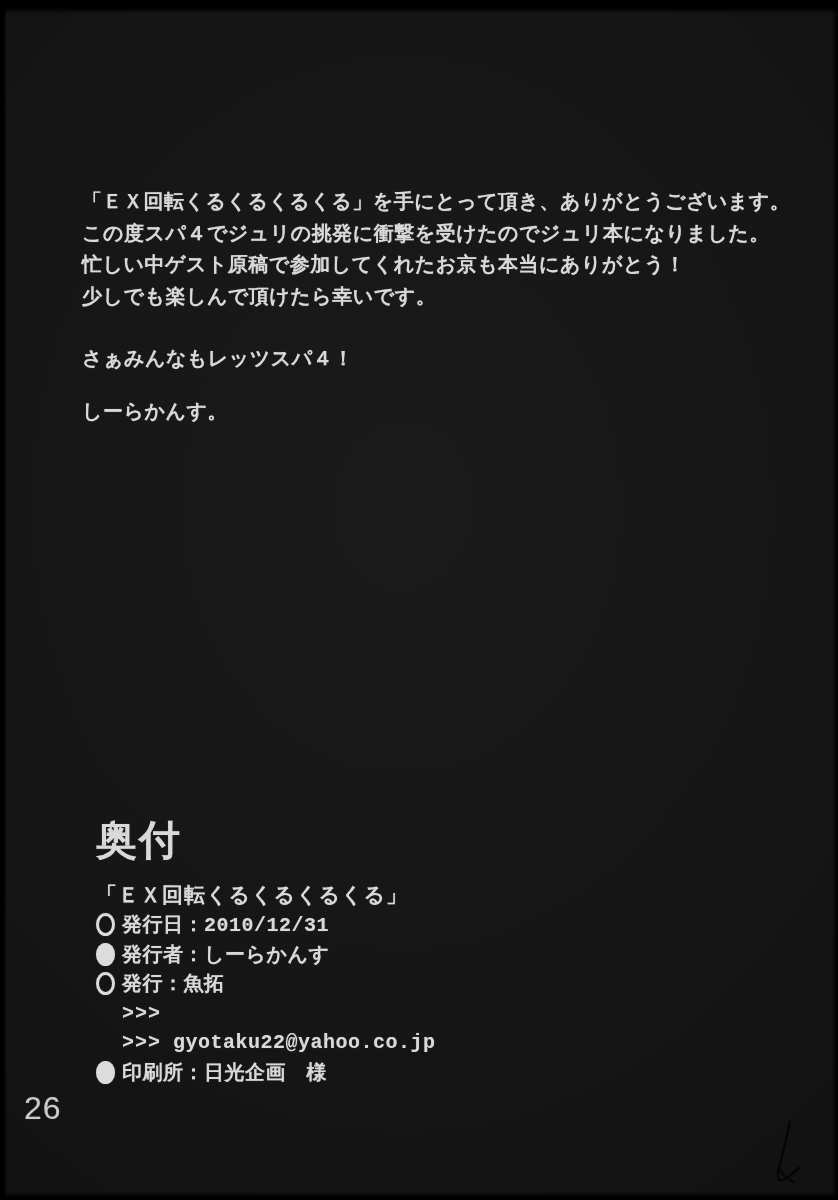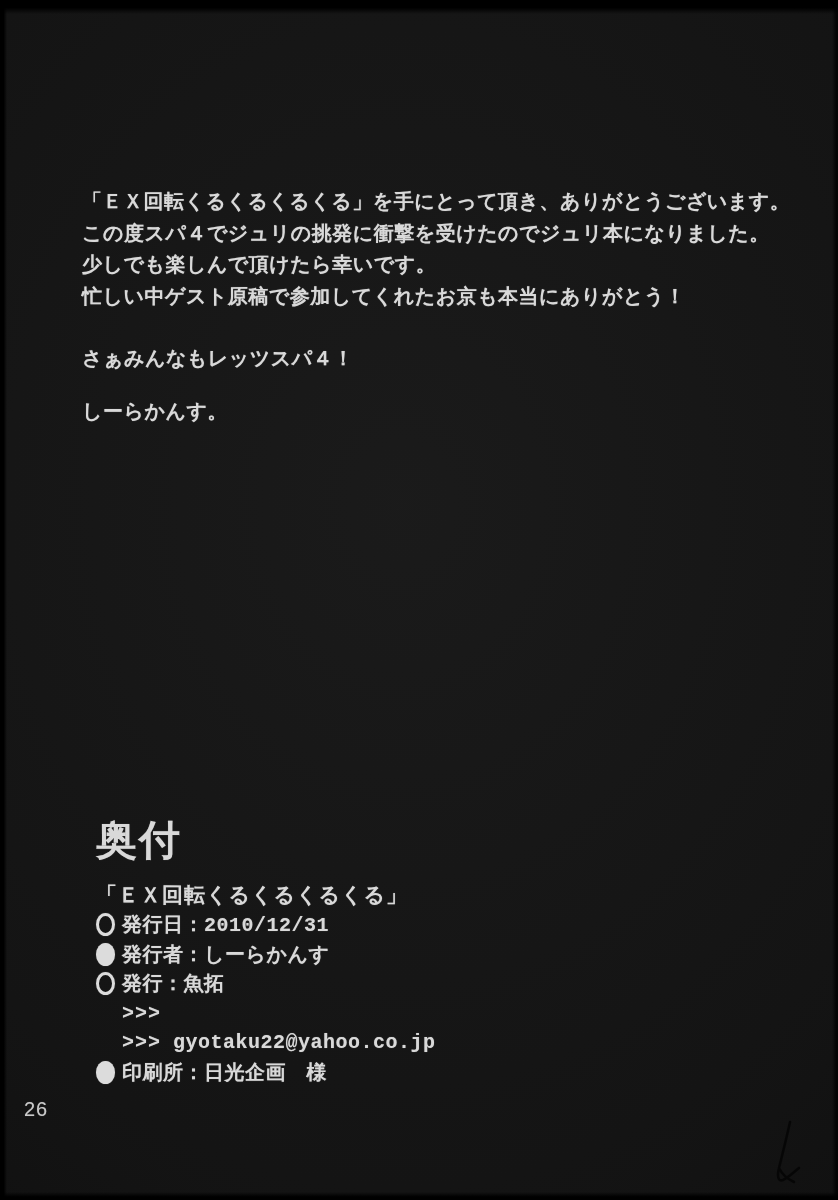--- a/index.html
+++ b/index.html
@@ -97,26 +97,25 @@
   .bullet[data-bullet="outline"] { border: 3px solid #dcdcdc; box-shadow: 0 0 1px rgba(230,230,230,0.4); }
   .bullet[data-bullet="filled"]  { background: #dcdcdc; box-shadow: 0 0 1px rgba(230,230,230,0.4); }
   .link-row { padding-left: 26px; }
   .link-prefix { margin-right: 12px; letter-spacing: 1px; }
 
   
   #page-number {
     position: absolute;
     left: 24px;
     top: 1090px;
-    font-size: 20px;
+    font-size: 32px;
     font-weight: normal;
     color: #c9c9c9;
     text-shadow: 0 0 1px rgba(220,220,220,0.4);
     letter-spacing: 1px;
-    margin-top: 8px;
   }
 
   
   #pencil-mark {
     position: absolute;
     right: 26px;
     bottom: 6px;
     opacity: 0.75;
   }
 </style>
@@ -126,22 +125,22 @@
 <div id="scan-page">
 
   <div class="edge-top"></div>
   <div class="edge-left"></div>
   <div class="edge-bottom"></div>
   <div class="edge-right"></div>
 
   <div id="afterword" class="jp-text">
     <div class="afterword-line">「ＥＸ回転くるくるくるくる」を手にとって頂き、ありがとうございます。</div>
     <div class="afterword-line">この度スパ４でジュリの挑発に衝撃を受けたのでジュリ本になりました。</div>
+    <div class="afterword-line">忙しい中ゲスト原稿で参加してくれたお京も本当にありがとう！</div>
     <div class="afterword-line">少しでも楽しんで頂けたら幸いです。</div>
-    <div class="afterword-line">忙しい中ゲスト原稿で参加してくれたお京も本当にありがとう！</div>
     <div class="afterword-line" id="cta-line">さぁみんなもレッツスパ４！</div>
     <div class="afterword-line" id="signature-line">しーらかんす。</div>
   </div>
 
   <div id="colophon" class="jp-text">
     <div id="colophon-heading">奥付</div>
     <div id="colophon-title">「ＥＸ回転くるくるくるくる」</div>
 
     <div class="colophon-row">
       <span class="bullet" data-bullet="outline"></span>

